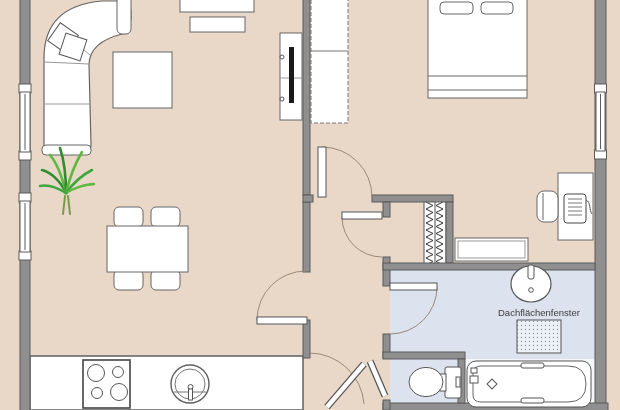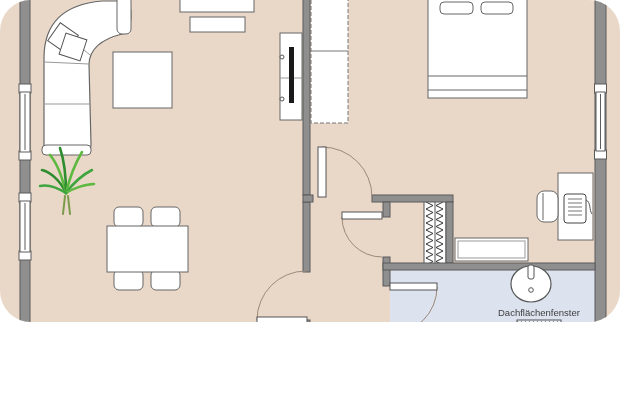--- a/index.html
+++ b/index.html
@@ -1,16 +1,16 @@
 <!DOCTYPE html>
 <html><head>
 <meta charset="utf-8">
 <style>
   html,body{margin:0;padding:0;background:#fff;}
-  .stage{position:relative;width:620px;height:322px;overflow:hidden;font-family:"Liberation Sans",sans-serif;border-radius:31px;}
+  .stage{position:relative;width:620px;height:410px;overflow:hidden;font-family:"Liberation Sans",sans-serif;}
   svg{display:block;}
   .plan-label{font-family:"Liberation Sans",sans-serif;font-size:9.5px;fill:#3c3c3c;}
 </style>
 </head>
 <body>
 
 <div class="stage">
 <svg width="620" height="410" viewBox="0 0 620 410">
   <defs>
     <pattern id="dots" width="4" height="4" patternUnits="userSpaceOnUse">

